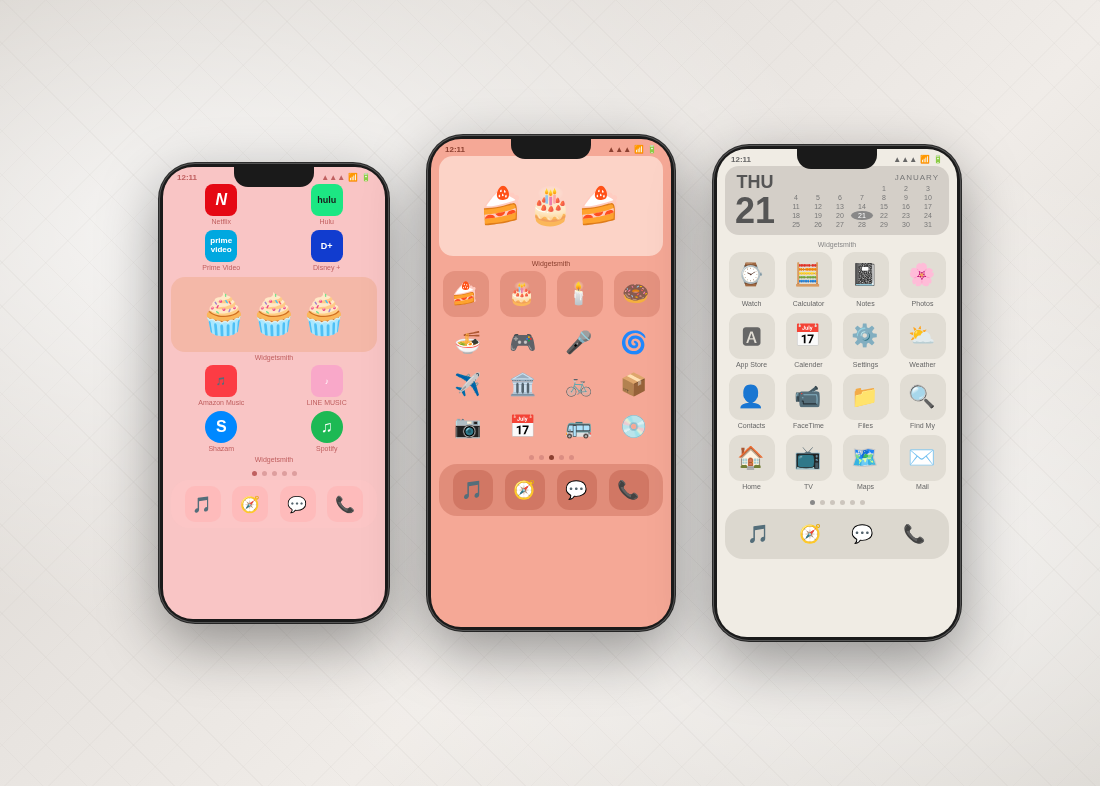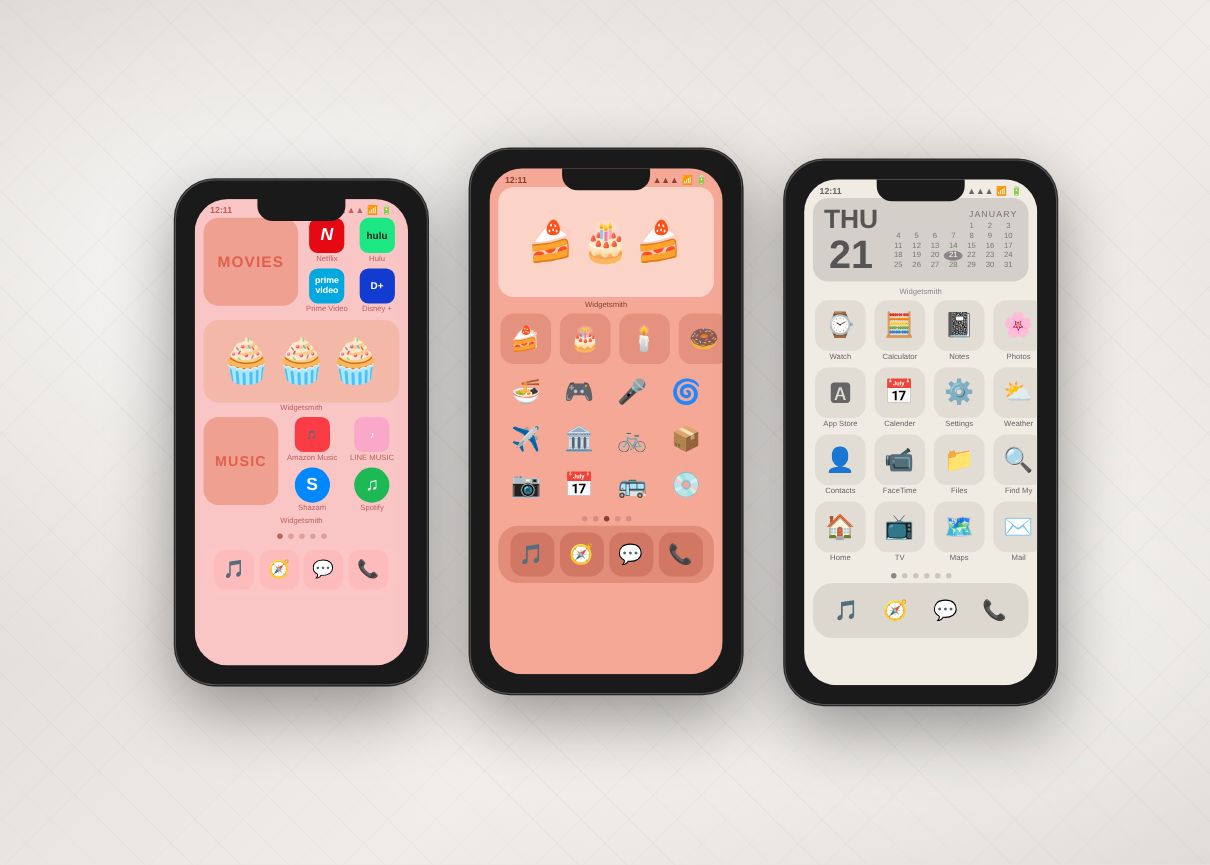--- a/index.html
+++ b/index.html
@@ -28,21 +28,21 @@
         repeating-linear-gradient(-45deg, transparent, transparent 30px, rgba(200,195,190,0.1) 30px, rgba(200,195,190,0.1) 31px);
       pointer-events: none;
     }
 
     
     .phone {
       width: 230px;
       height: 460px;
       background: #1a1a1a;
       border-radius: 36px;
-      padding: 18px;
+      padding: 4px;
       box-shadow: 0 20px 60px rgba(0,0,0,0.4), 0 0 0 1px #333, inset 0 0 0 1px #555;
       position: relative;
       flex-shrink: 0;
       margin-left: 20px;
     }
     .phone.middle {
       width: 248px;
       height: 496px;
       transform: translateY(-10px);
     }
@@ -313,21 +313,21 @@
       display: flex;
       align-items: center;
       gap: 10px;
     }
     .cal-day-big {
       display: flex;
       flex-direction: column;
       align-items: center;
     }
     .cal-thu {
-      font-size: 24px;
+      font-size: 18px;
       font-weight: 700;
       color: #555;
     }
     .cal-num {
       font-size: 36px;
       font-weight: 800;
       color: #555;
       line-height: 1;
     }
     .cal-grid {
@@ -490,23 +490,20 @@
       <div class="status-bar">
         <span>12:11</span>
         <div class="status-icons">
           <span>▲▲▲</span>
           <span>📶</span>
           <span>🔋</span>
         </div>
       </div>
 
       <div class="widget-row">
-        <div class="widget-large" style="height:80px;">
-          <span class="label">MOVIES</span>
-        </div>
         <div class="widget-small-group">
           <div class="app-icon-item">
             <div class="netflix-n">N</div>
             <span class="icon-label">Netflix</span>
           </div>
           <div class="app-icon-item">
             <div class="hulu-box">hulu</div>
             <span class="icon-label">Hulu</span>
           </div>
           <div class="app-icon-item">
@@ -519,23 +516,20 @@
           </div>
         </div>
       </div>
 
       <div class="cupcake-widget">
         <span style="font-size:40px;">🧁🧁🧁</span>
       </div>
       <div class="widget-label-below">Widgetsmith</div>
 
       <div class="music-widget-row">
-        <div class="music-large">
-          <span class="label">MUSIC</span>
-        </div>
         <div style="display:grid;grid-template-columns:1fr 1fr;gap:5px;flex:1;">
           <div class="app-icon-item">
             <div class="music-box" style="background:#fc3c44;">🎵</div>
             <span class="icon-label">Amazon Music</span>
           </div>
           <div class="app-icon-item">
             <div class="music-box" style="background:#f9a8c9;">♪</div>
             <span class="icon-label">LINE MUSIC</span>
           </div>
           <div class="app-icon-item">

